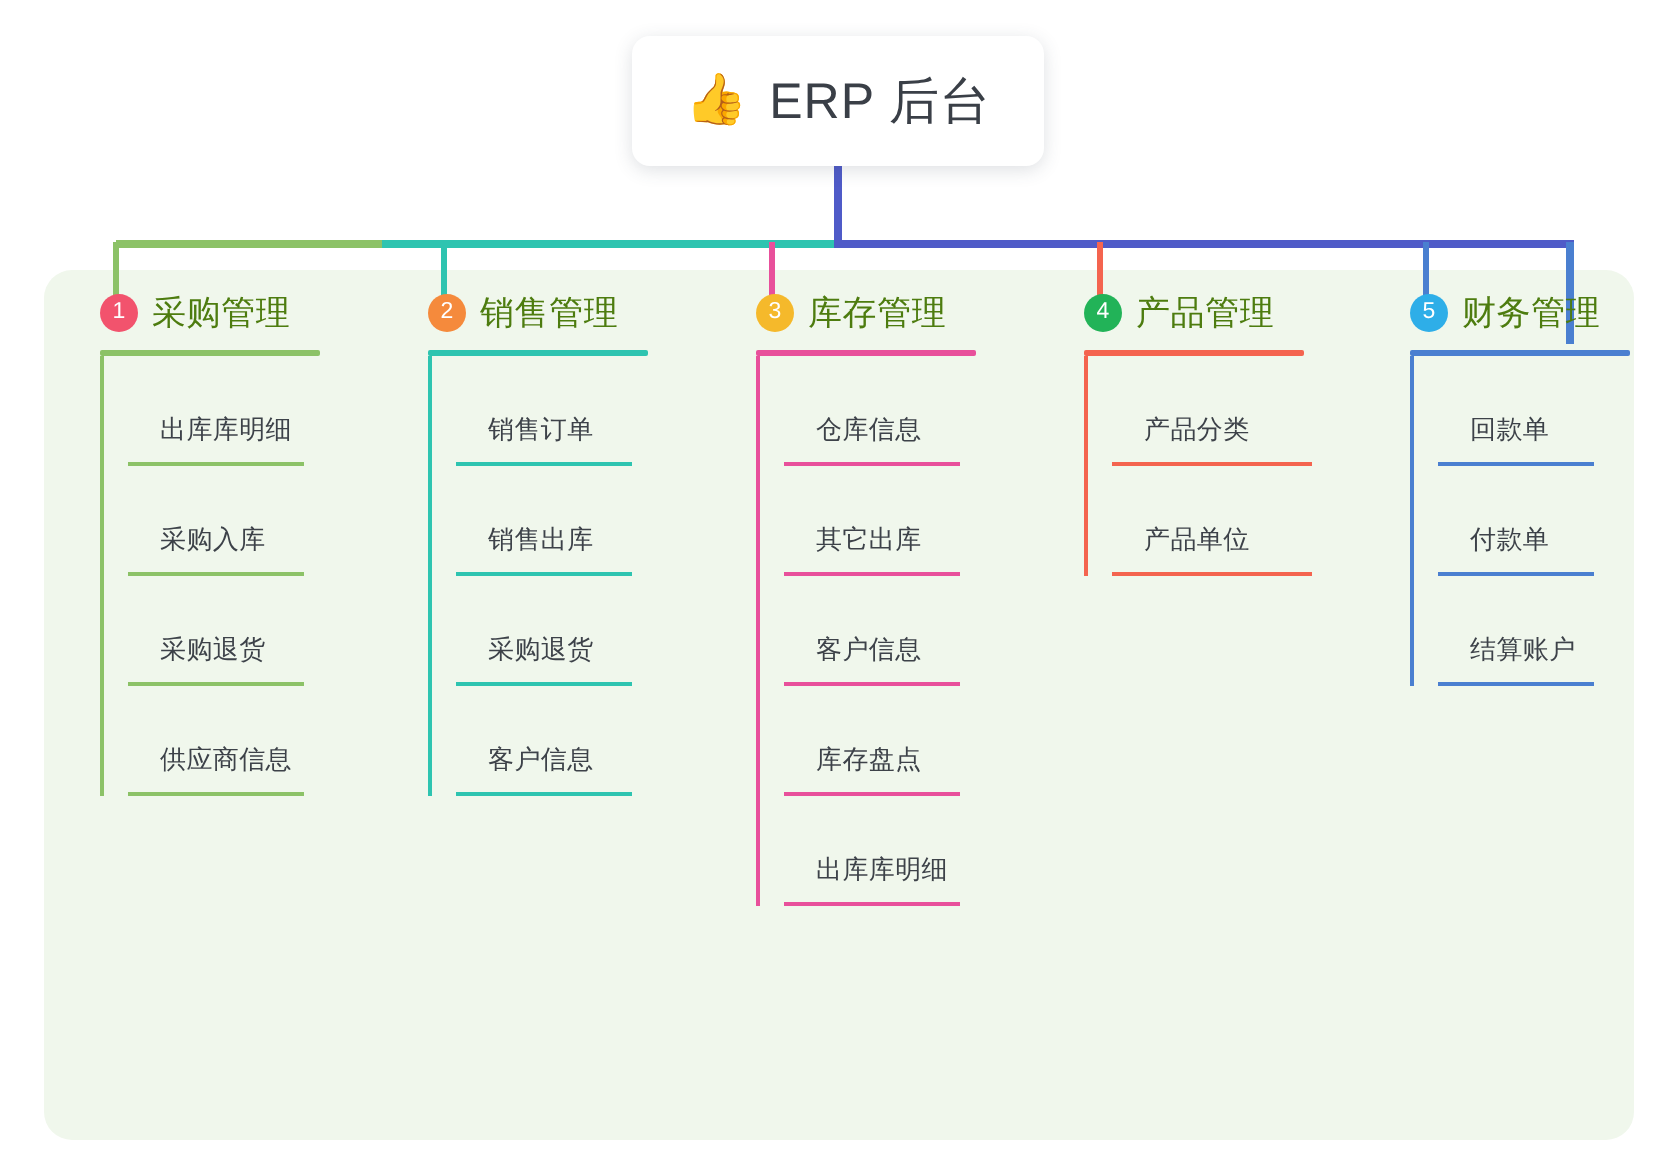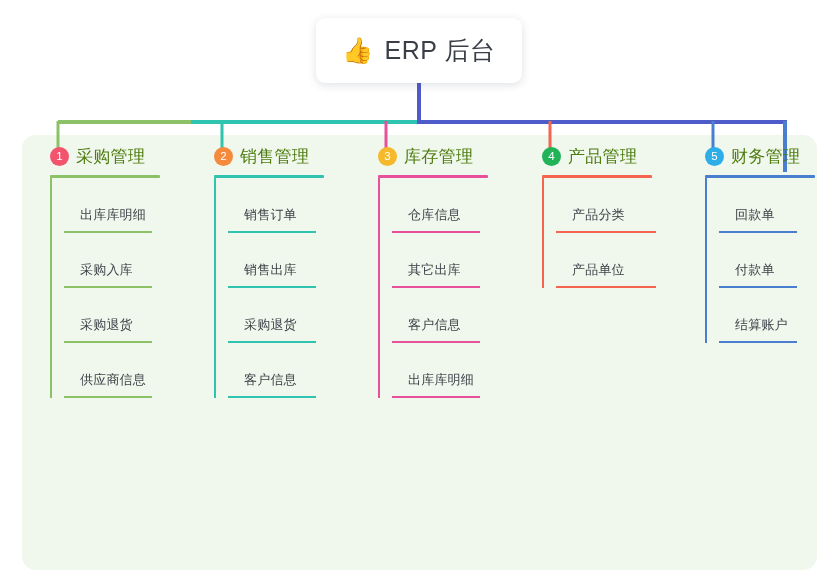--- a/index.html
+++ b/index.html
@@ -240,20 +240,24 @@
           </div>
           <div class="item">
             <span class="item-label">其它出库</span>
             <div class="item-rule" style="background: rgb(232, 80, 155); width: 88px;"></div>
           </div>
           <div class="item">
             <span class="item-label">客户信息</span>
             <div class="item-rule" style="background: rgb(232, 80, 155); width: 88px;"></div>
           </div>
           <div class="item">
+            <span class="item-label">库存盘点</span>
+            <div class="item-rule" style="background: rgb(232, 80, 155); width: 88px;"></div>
+          </div>
+          <div class="item">
             <span class="item-label">出库库明细</span>
             <div class="item-rule" style="background: rgb(232, 80, 155); width: 88px;"></div>
           </div>
         </div>
       </div>
       <div class="col" style="left: 528px; width: 150px;">
         <div class="col-head">
           <span class="badge" style="background: rgb(34, 179, 88);">4</span>
           <span class="col-title">产品管理</span>
         </div>

